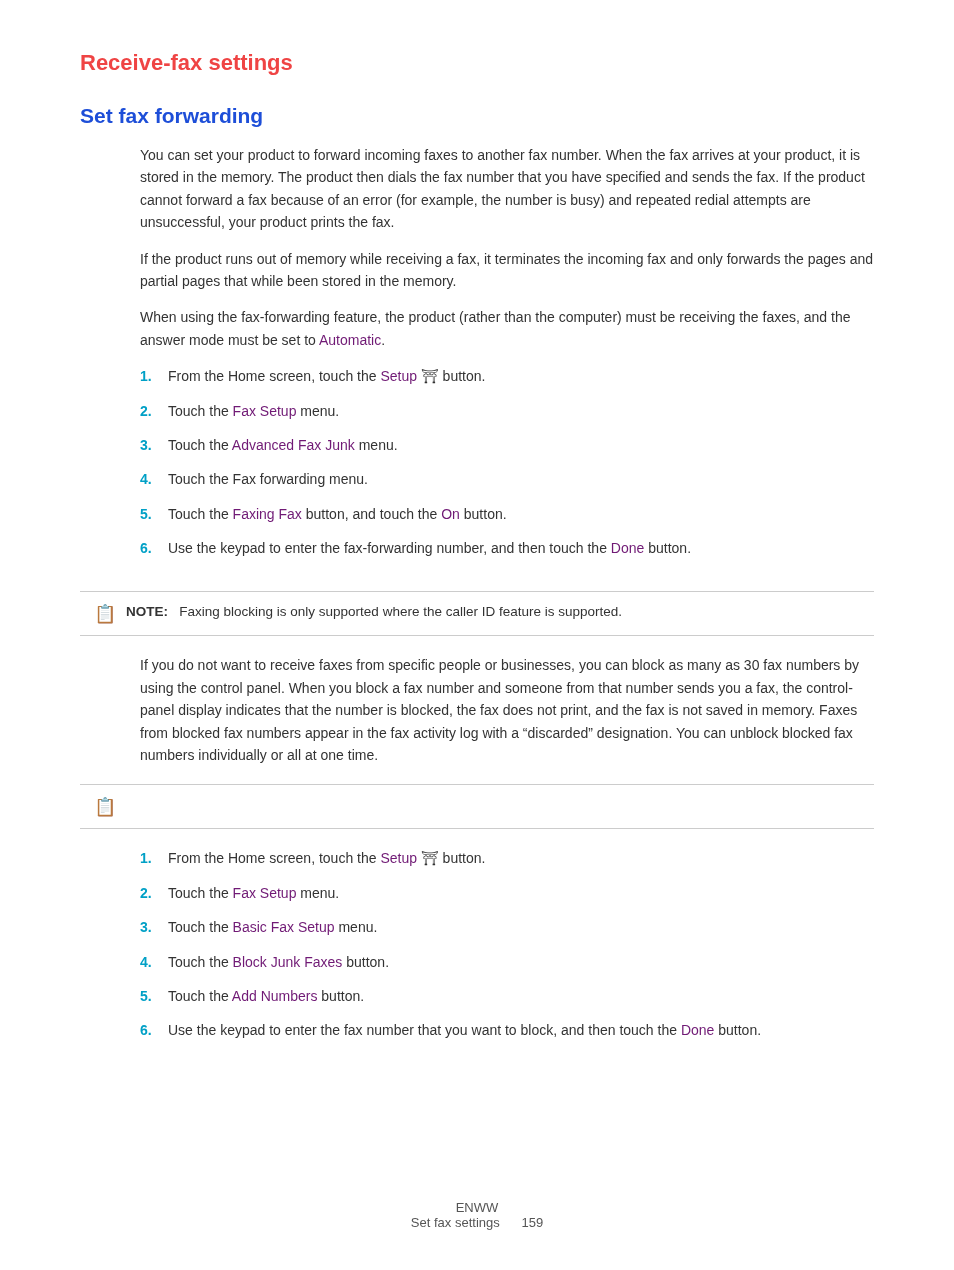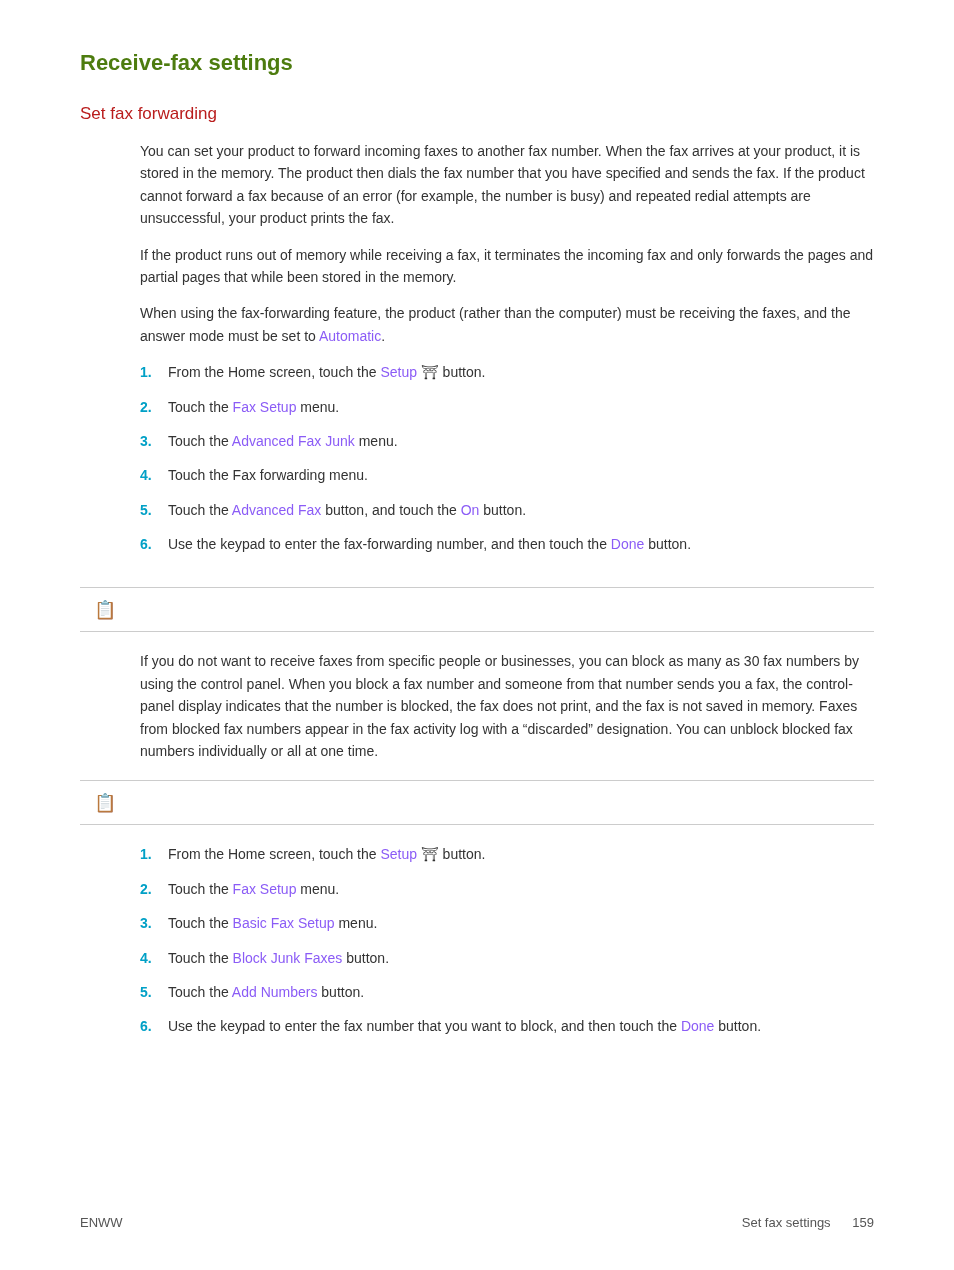--- a/index.html
+++ b/index.html
@@ -6,42 +6,42 @@
     body {
       font-family: Arial, sans-serif;
       font-size: 14px;
       color: #333;
       background: #fff;
       width: 954px;
       min-height: 1270px;
       padding: 50px 80px 50px 80px;
     }
     .page-title {
-      color: #4d7c0f;
+      color: #ef4444;
       font-size: 22px;
       font-weight: bold;
       margin-bottom: 28px;
     }
     .section-title {
-      color: #b91c1c;
-      font-size: 17px;
-      font-weight: normal;
+      color: #1d4ed8;
+      font-size: 21px;
+      font-weight: bold;
       margin-bottom: 16px;
     }
     .section {
       margin-bottom: 32px;
     }
     .body-text {
       color: #333;
       line-height: 1.6;
       margin-bottom: 14px;
       margin-left: 60px;
     }
     .link {
-      color: #8b5cf6;
+      color: #701a75;
     }
     ol {
       margin-left: 60px;
       padding-left: 0;
       list-style: none;
       counter-reset: steps;
     }
     ol li {
       counter-increment: steps;
       margin-bottom: 12px;
@@ -86,20 +86,21 @@
     .footer {
       position: absolute;
       bottom: 40px;
       left: 80px;
       right: 80px;
       display: flex;
       justify-content: space-between;
       align-items: center;
       font-size: 13px;
       color: #555;
+      flex-direction: column;
     }
   </style>
 </head>
 <body>
 
 <h1 class="page-title">Receive-fax settings</h1>
 
 <div class="section">
   <h2 class="section-title">Set fax forwarding</h2>
 
@@ -126,34 +127,38 @@
       <span class="step-text">Touch the <a class="link">Advanced Fax Junk</a> menu.</span>
     </li>
 
     <li>
       <span class="step-num">4.</span>
       <span class="step-text">Touch the Fax forwarding menu.</span>
     </li>
 
     <li>
       <span class="step-num">5.</span>
-      <span class="step-text">Touch the <a class="link">Advanced Fax</a> button, and touch the <a class="link">On</a> button.</span>
+      <span class="step-text">Touch the <a class="link">Faxing Fax</a> button, and touch the <a class="link">On</a> button.</span>
     </li>
 
     <li>
       <span class="step-num">6.</span>
       <span class="step-text">Use the keypad to enter the fax-forwarding number, and then touch the <a class="link">Done</a> button.</span>
     </li>
   </ol>
 </div>
 
 <div class="section">
 
   <div class="note-box">
     <span class="note-icon">📋</span>
+    <span class="note-text">
+      <span class="note-label">NOTE:</span>
+      &nbsp;&nbsp;<span>Faxing blocking is only supported where the caller ID feature is supported.</span>
+    </span>
   </div>
 
   <p class="body-text">If you do not want to receive faxes from specific people or businesses, you can block as many as 30 fax numbers by using the control panel. When you block a fax number and someone from that number sends you a fax, the control-panel display indicates that the number is blocked, the fax does not print, and the fax is not saved in memory. Faxes from blocked fax numbers appear in the fax activity log with a “discarded” designation. You can unblock blocked fax numbers individually or all at one time.</p>
 
   <div class="note-box">
     <span class="note-icon">📋</span>
   </div>
 
   <ol>
 

